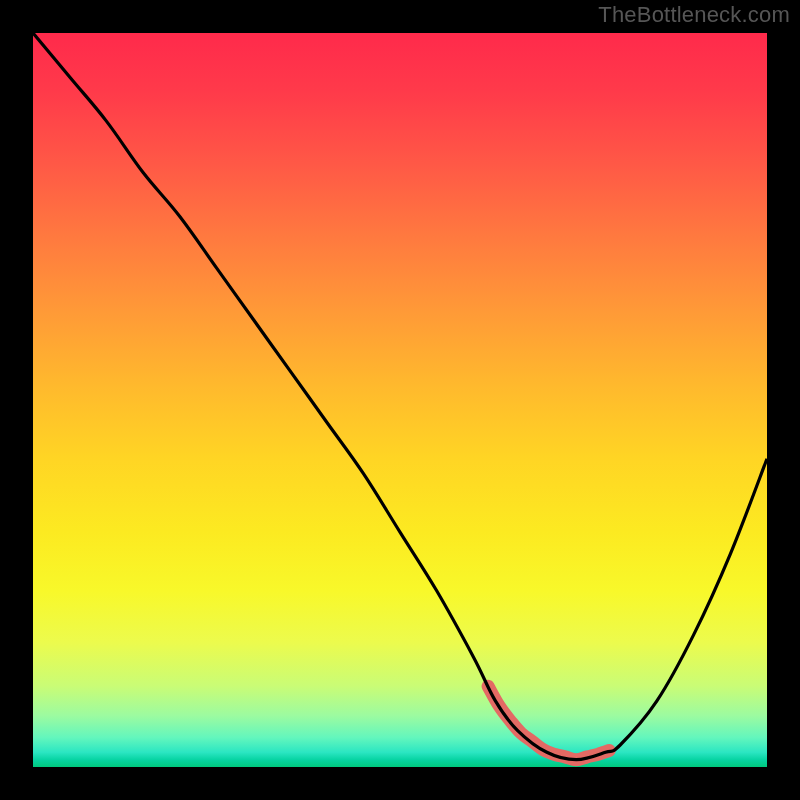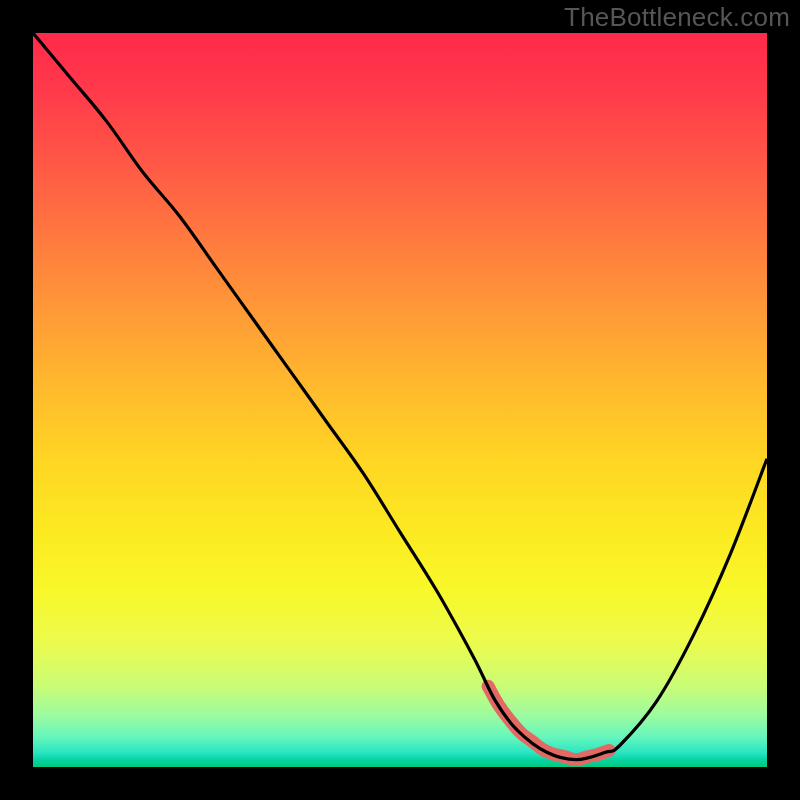--- a/index.html
+++ b/index.html
@@ -14,21 +14,21 @@
     position: relative;
     width: 800px;
     height: 800px;
     background: #000;
   }
   .attribution {
     position: absolute;
     top: 2px;
     right: 10px;
     font-family: Arial, Helvetica, sans-serif;
-    font-size: 26px;
+    font-size: 22px;
     font-weight: 500;
     color: #565656;
     letter-spacing: 0.2px;
   }
   .plot {
     position: absolute;
     left: 33px;
     top: 33px;
     width: 734px;
     height: 734px;

